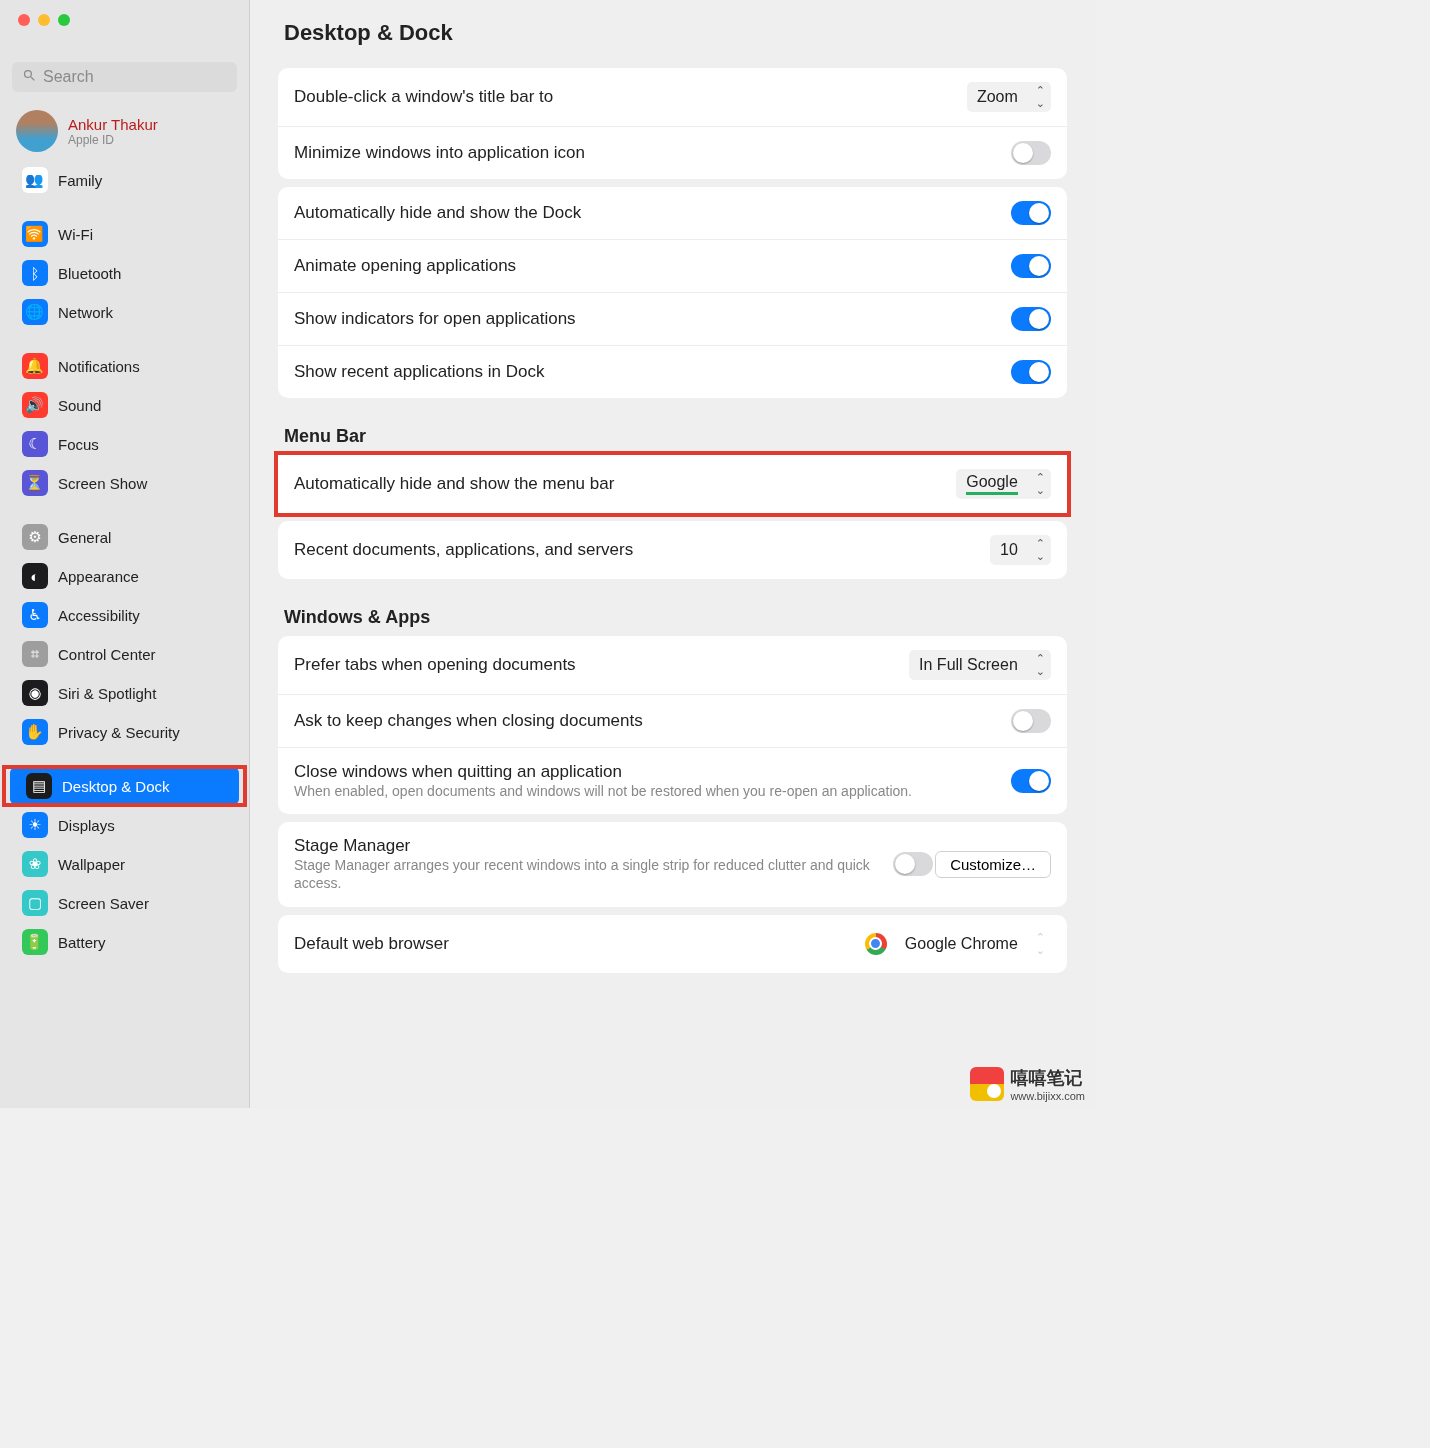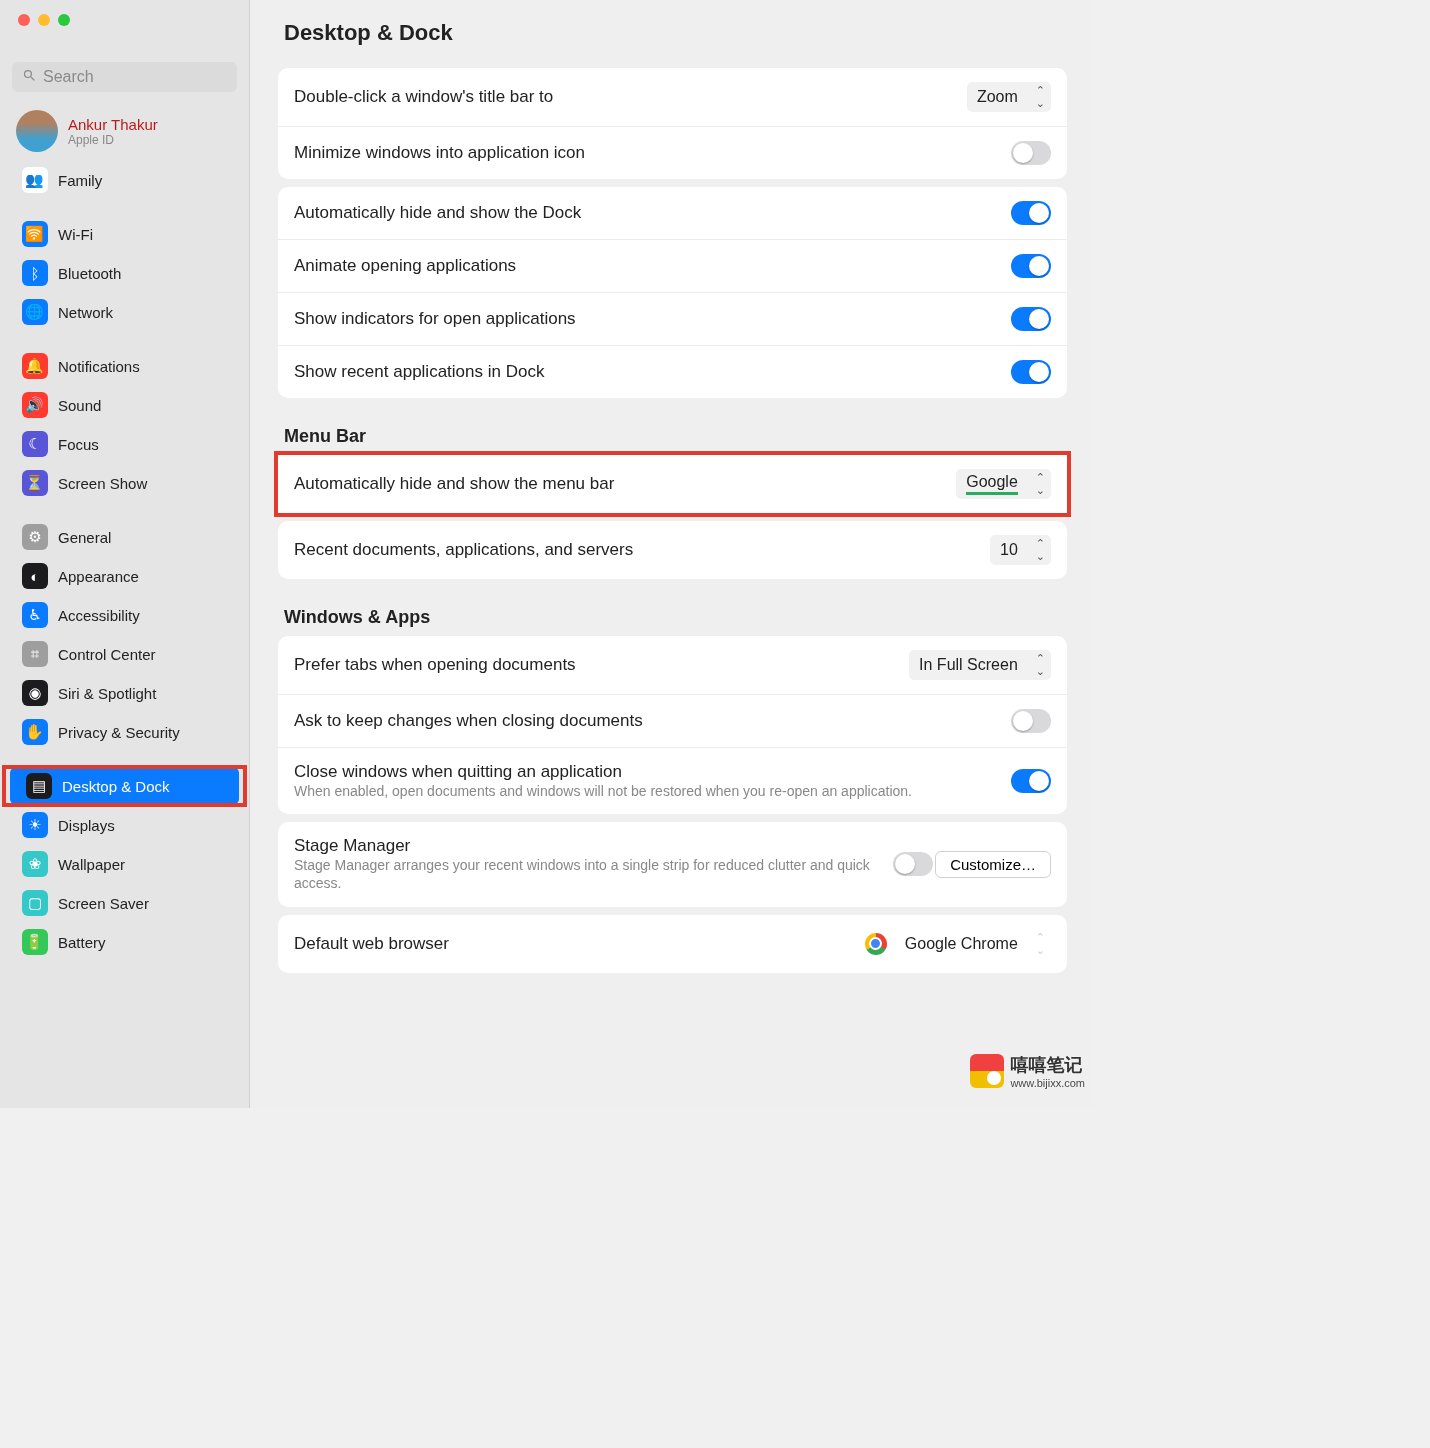--- a/index.html
+++ b/index.html
@@ -109,21 +109,21 @@
     padding:4px 14px; font-size:15px;
   }
   .row-controls{display:flex; align-items:center; gap:2px;}
   .browser-icon{
     width:22px;height:22px;border-radius:50%;
     background: conic-gradient(#ea4335 0 33%, #34a853 0 66%, #fbbc05 0 100%);
     display:inline-flex;align-items:center;justify-content:center;
   }
   .browser-icon::after{content:'';width:9px;height:9px;border-radius:50%;background:#4285f4;border:2px solid #fff;}
   .watermark{
-    position:absolute; right:10px; bottom:19px;
+    position:absolute; right:10px; bottom:6px;
     display:flex; align-items:center; gap:6px;
     font-size:18px; color:#333;
     text-shadow:0 0 2px #fff;
   }
   .watermark .logo{
     width:34px;height:34px;border-radius:6px;
     background:linear-gradient(#f04040 50%, #f0c000 50%);
     position:relative;
   }
   .watermark .logo::after{

